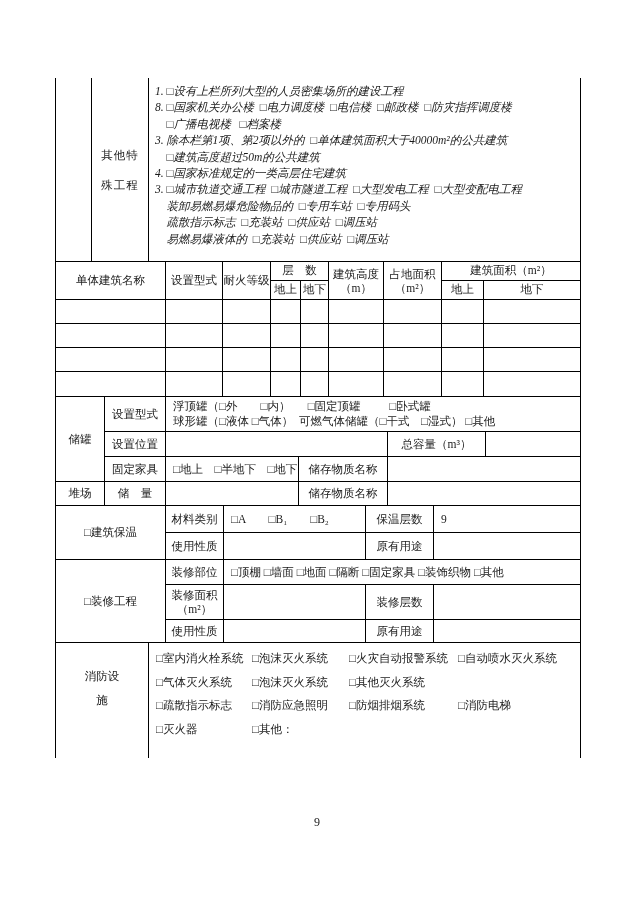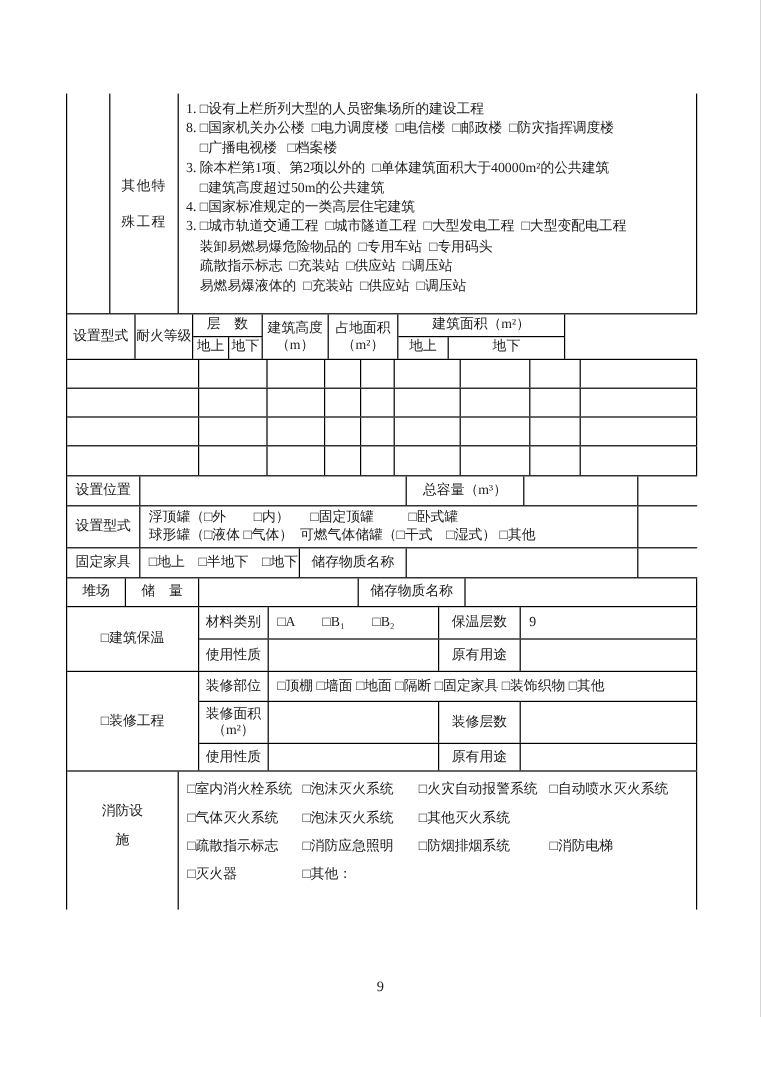--- a/index.html
+++ b/index.html
@@ -10,21 +10,21 @@
   .sec{display:flex;border-bottom:1px solid #000;box-sizing:border-box;}
   .sec.nobb{border-bottom:none;}
   .col{display:flex;flex-direction:column;flex:1;min-width:0;}
   .row{display:flex;border-bottom:1px solid #000;box-sizing:border-box;}
   .col > .row:last-child{border-bottom:none;}
   .c{box-sizing:border-box;border-right:1px solid #000;display:flex;align-items:center;
      justify-content:center;text-align:center;overflow:hidden;flex-shrink:0;}
   .c.vt{flex-direction:column;}
   .c.lft{justify-content:flex-start;text-align:left;}
   .pre{white-space:pre;}
-  .speclines{padding:5px 0 0 6px;}
+  .speclines{padding:5px 0 0 6px;font-style:italic;}
   .speclines div{line-height:16.4px;white-space:pre;}
   .lbl2 div{line-height:30px;letter-spacing:1px;}
   .small2 div{line-height:14px;}
   .firebody{flex-direction:column;align-items:flex-start;padding:4px 0 0 7px;}
   .firerow{display:flex;line-height:23.5px;}
   .firerow span{display:inline-block;white-space:pre;}
   .fw1{width:96px;} .fw2{width:97px;} .fw3{width:109px;}
   .pageno{position:absolute;top:815px;left:0;width:100%;text-align:center;
           font-size:12px;}
 </style>
@@ -52,20 +52,21 @@
           <div>    装卸易燃易爆危险物品的  □专用车站  □专用码头</div>
           <div>    疏散指示标志  □充装站  □供应站  □调压站</div>
           <div>    易燃易爆液体的  □充装站  □供应站  □调压站</div>
         </div>
       </div>
     </div>
 
     <div class="sec">
       <div class="col">
         <div class="row" style="height:38px">
+          <div class="c" style="width:110px">单体建筑名称</div>
           <div class="c" style="width:57px">设置型式</div>
           <div class="c" style="width:48px">耐火等级</div>
           <div class="col" style="max-width:58px;flex:0 0 58px">
             <div class="row" style="height:19px">
                 <div class="c" style="width:58px">层　数</div>
               </div>
             <div class="row" style="height:19px">
               <div class="c" style="width:30px">地上</div>
               <div class="c" style="width:28px">地下</div>
             </div>
@@ -131,34 +132,35 @@
           <div class="c" style="width:58px"></div>
           <div class="c" style="width:42px"></div>
           <div class="c" style="width:97px"></div>
         </div>
       </div>
     </div>
 
     <div class="sec">
       <div class="col">
         <div class="row">
+          <div class="c" style="width:49px">储罐</div>
           <div class="col">
-            <div class="row" style="height:25px">
-              <div class="c" style="width:61px">设置位置</div>
-              <div class="c" style="width:222px"></div>
-              <div class="c" style="width:98px">总容量（m³）</div>
-              <div class="c" style="width:95px"></div>
-            </div>
             <div class="row" style="height:35px">
               <div class="c" style="width:61px">设置型式</div>
               <div class="c lft vt" style="width:415px;align-items:flex-start;justify-content:center;padding-left:7px">
                 <div class="pre">浮顶罐（□外　　□内）　  □固定顶罐　　  □卧式罐</div>
                 <div class="pre">球形罐（□液体 □气体）  可燃气体储罐（□干式　□湿式） □其他</div>
               </div>
             </div>
+            <div class="row" style="height:25px">
+              <div class="c" style="width:61px">设置位置</div>
+              <div class="c" style="width:222px"></div>
+              <div class="c" style="width:98px">总容量（m³）</div>
+              <div class="c" style="width:95px"></div>
+            </div>
             <div class="row" style="height:24px">
               <div class="c" style="width:61px">固定家具</div>
               <div class="c lft pre" style="width:133px;padding-left:7px">□地上　□半地下　□地下</div>
               <div class="c" style="width:89px">储存物质名称</div>
               <div class="c" style="width:193px"></div>
             </div>
           </div>
         </div>
         <div class="row" style="height:23px">
           <div class="c" style="width:49px">堆场</div>

